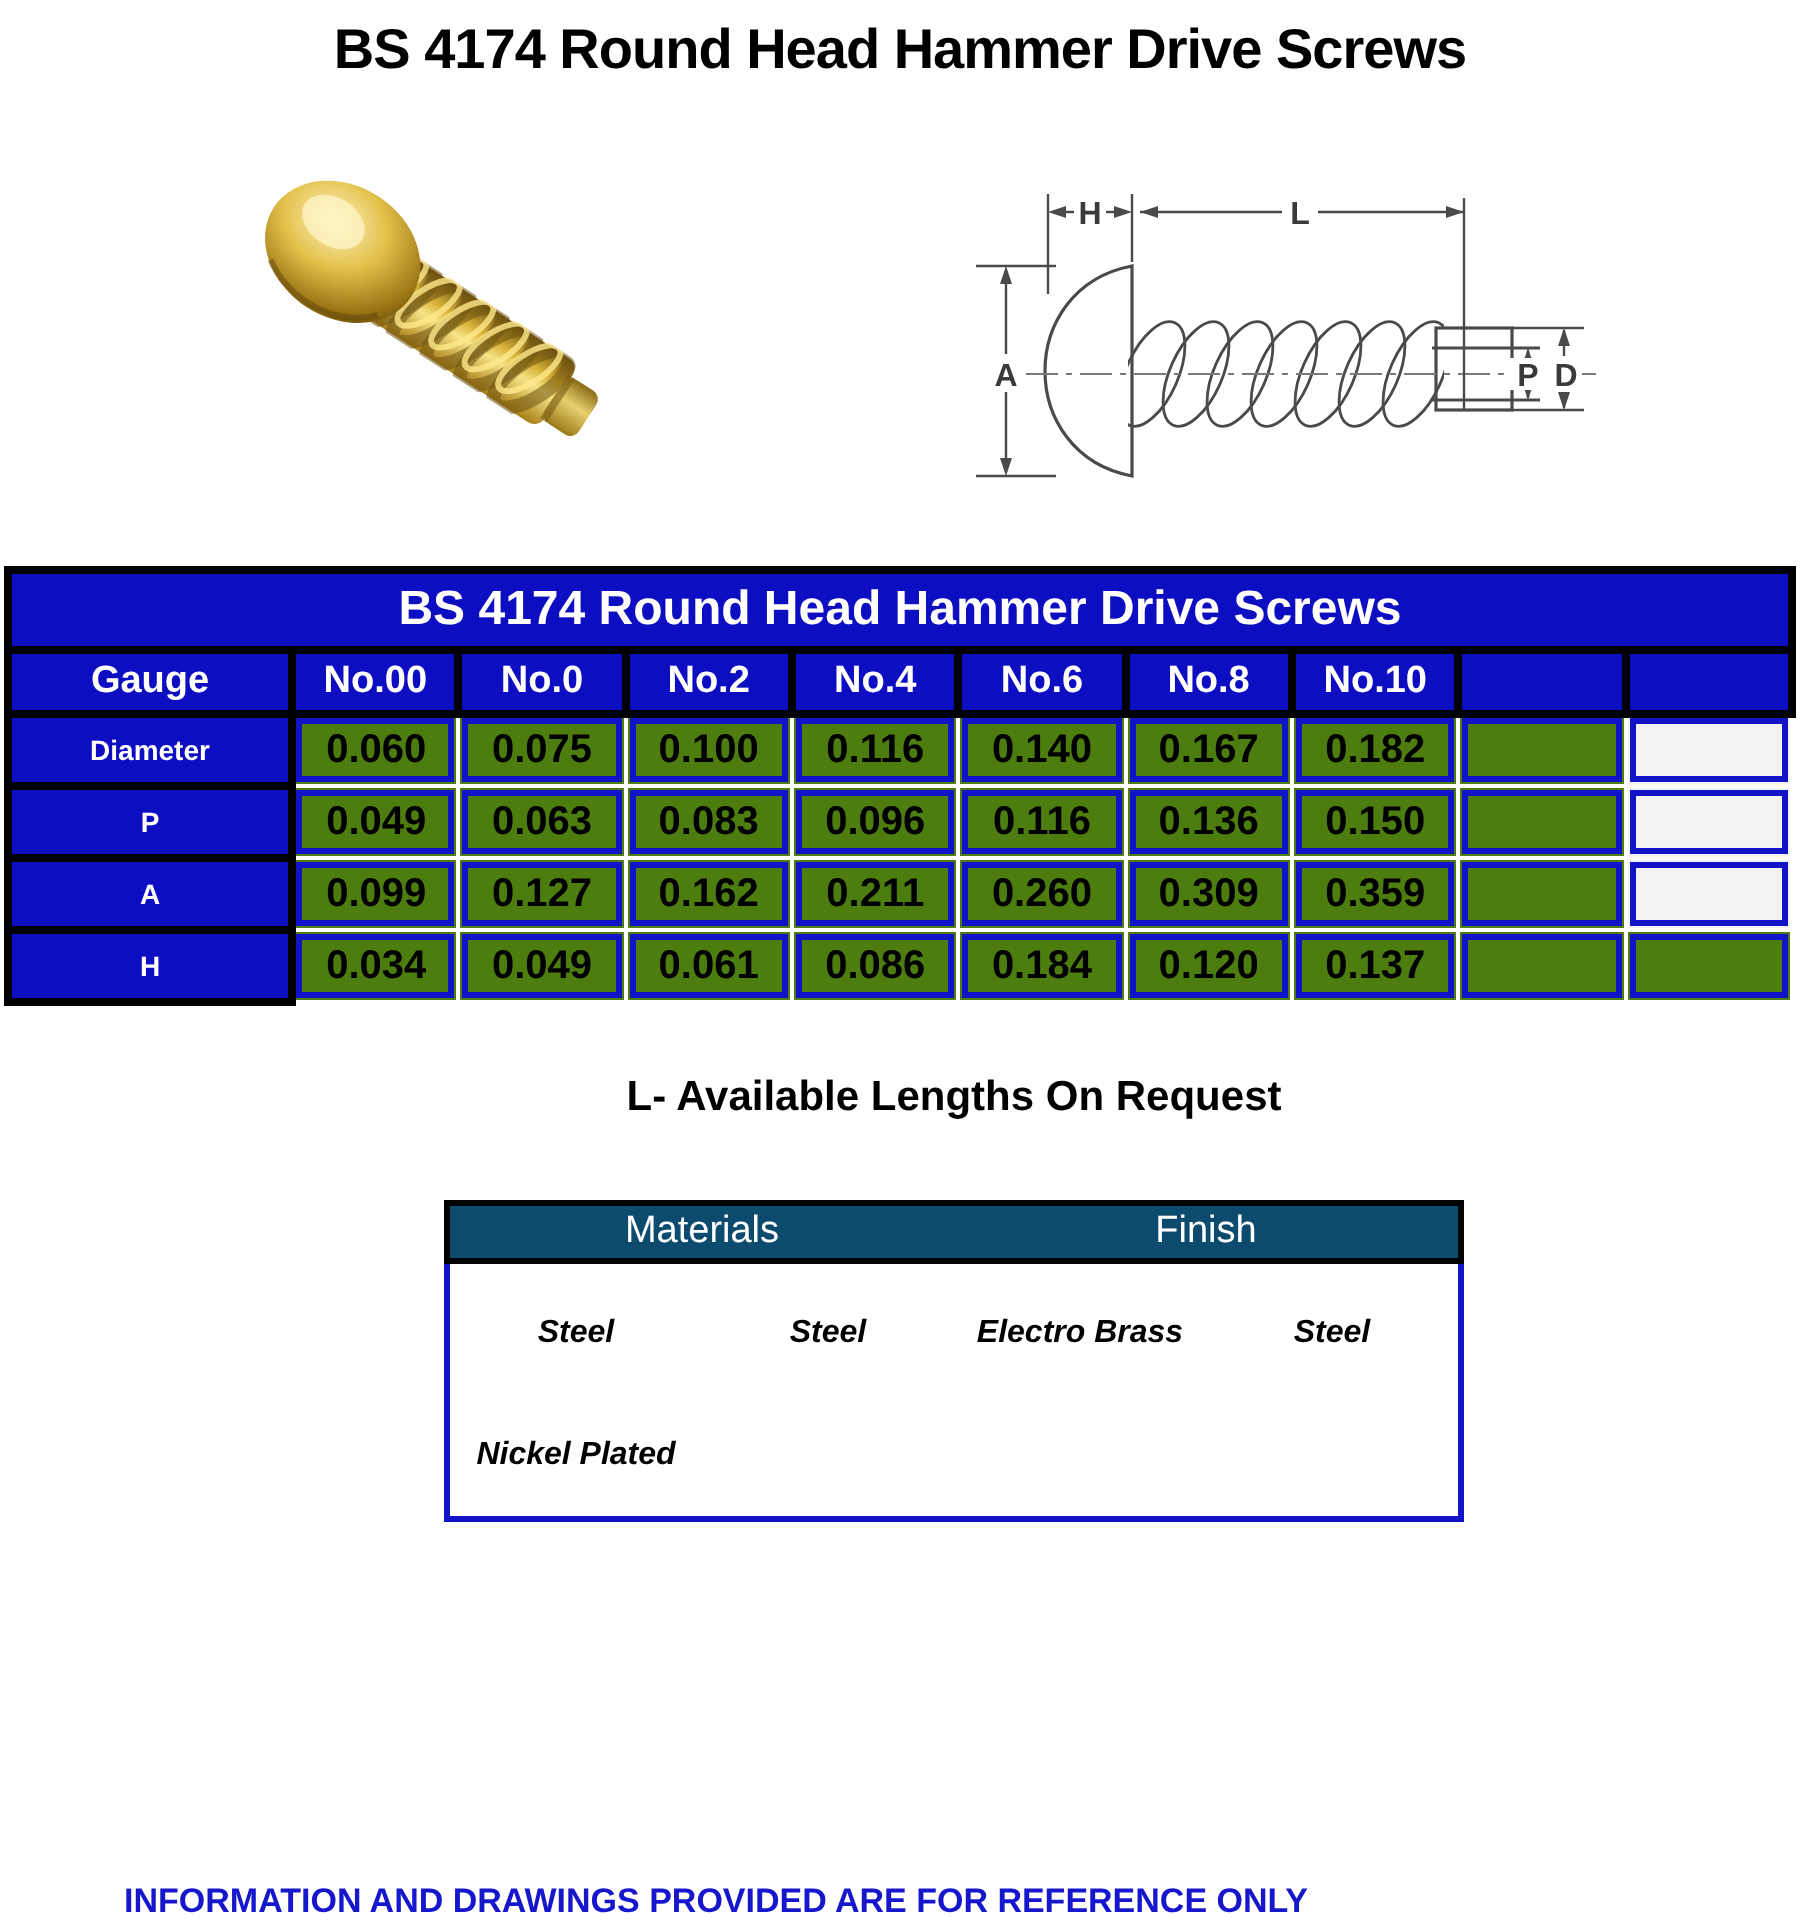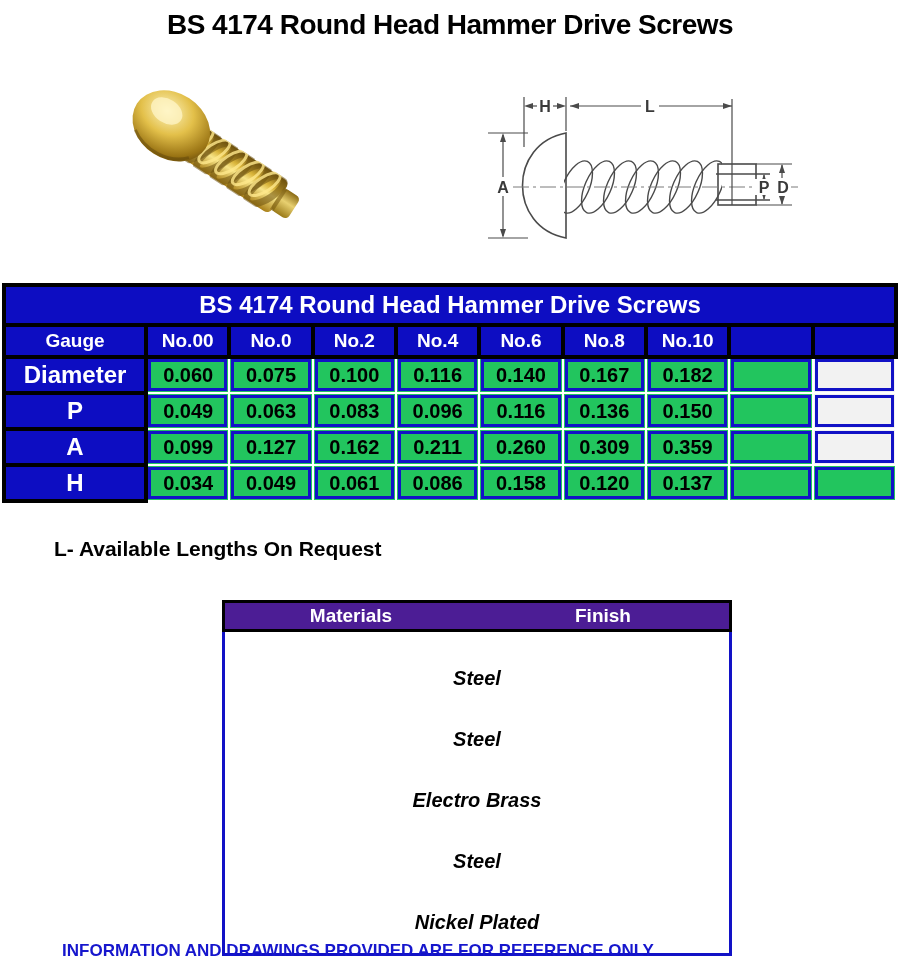--- a/index.html
+++ b/index.html
@@ -17,45 +17,45 @@
 
   
   table.sizes{
     position:absolute;left:2px;top:283px;width:896px;
     border-collapse:collapse;table-layout:fixed;
   }
   table.sizes td{text-align:center;vertical-align:middle;padding:0;}
   td.b{background:#0D0DC2;border:4px solid #000;color:#fff;font-weight:bold;}
   td.tt{font-size:24px;height:36px;}
   td.hc{font-size:19px;height:28px;}
-  td.lc{font-size:24px;height:32px;}
+  td.lc{font-size:14px;height:32px;}
   td.d{
-    background:#22c55e;border:2px solid #fff;
+    background:#4d7c0f;border:2px solid #fff;
     outline:3px solid #1212C6;outline-offset:-5px;
     color:#000;font-weight:bold;font-size:20px;height:32px;
   }
   td.d.gray{background:#F2F2F2;}
   col.lab{width:142px;}
 
   .lengths-note{
-    position:absolute;top:536px;left:54px;width:846px;
+    position:absolute;top:536px;left:54px;width:846px;text-align:center;
     font-size:21px;line-height:26px;font-weight:bold;
   }
 
   
   .mat{position:absolute;left:222px;top:600px;width:510px;border:3px solid #1212C6;box-sizing:border-box;}
   .mat-head{
     display:grid;grid-template-columns:1fr 1fr;align-items:center;text-align:center;
-    background:#4c1d95;border:3px solid #000;margin:-3px -3px 16px -3px;
-    color:#fff;font-weight:bold;font-size:19px;height:26px;
+    background:#0c4a6e;border:3px solid #000;margin:-3px -3px 4px -3px;
+    color:#fff;font-weight:normal;font-size:19px;height:26px;
   }
   .mat-body{
-    display:grid;grid-template-columns:1fr;grid-auto-rows:61px;
+    display:grid;grid-template-columns:1fr 1fr 1fr 1fr;grid-auto-rows:61px;
     align-items:center;text-align:center;
-    font-weight:bold;font-style:italic;font-size:20px;color:#000;
+    font-weight:bold;font-style:italic;font-size:16px;color:#000;
   }
   .footer-note{
     position:absolute;top:941px;left:0;width:716px;text-align:center;
     font-size:17px;line-height:20px;font-weight:bold;color:#1616CD;
   }
 </style>
 </head>
 <body>
 
 <div class="page-title">BS 4174 Round Head Hammer Drive Screws</div>
@@ -281,21 +281,21 @@
     <td class="d">0.359</td>
     <td class="d"></td>
     <td class="d gray"></td>
   </tr>
   <tr>
     <td class="b lc">H</td>
     <td class="d">0.034</td>
     <td class="d">0.049</td>
     <td class="d">0.061</td>
     <td class="d">0.086</td>
-    <td class="d">0.158</td>
+    <td class="d">0.184</td>
     <td class="d">0.120</td>
     <td class="d">0.137</td>
     <td class="d"></td>
     <td class="d"></td>
   </tr>
   </tbody>
 </table>
 
 <div class="lengths-note">L- Available Lengths On Request</div>
 

